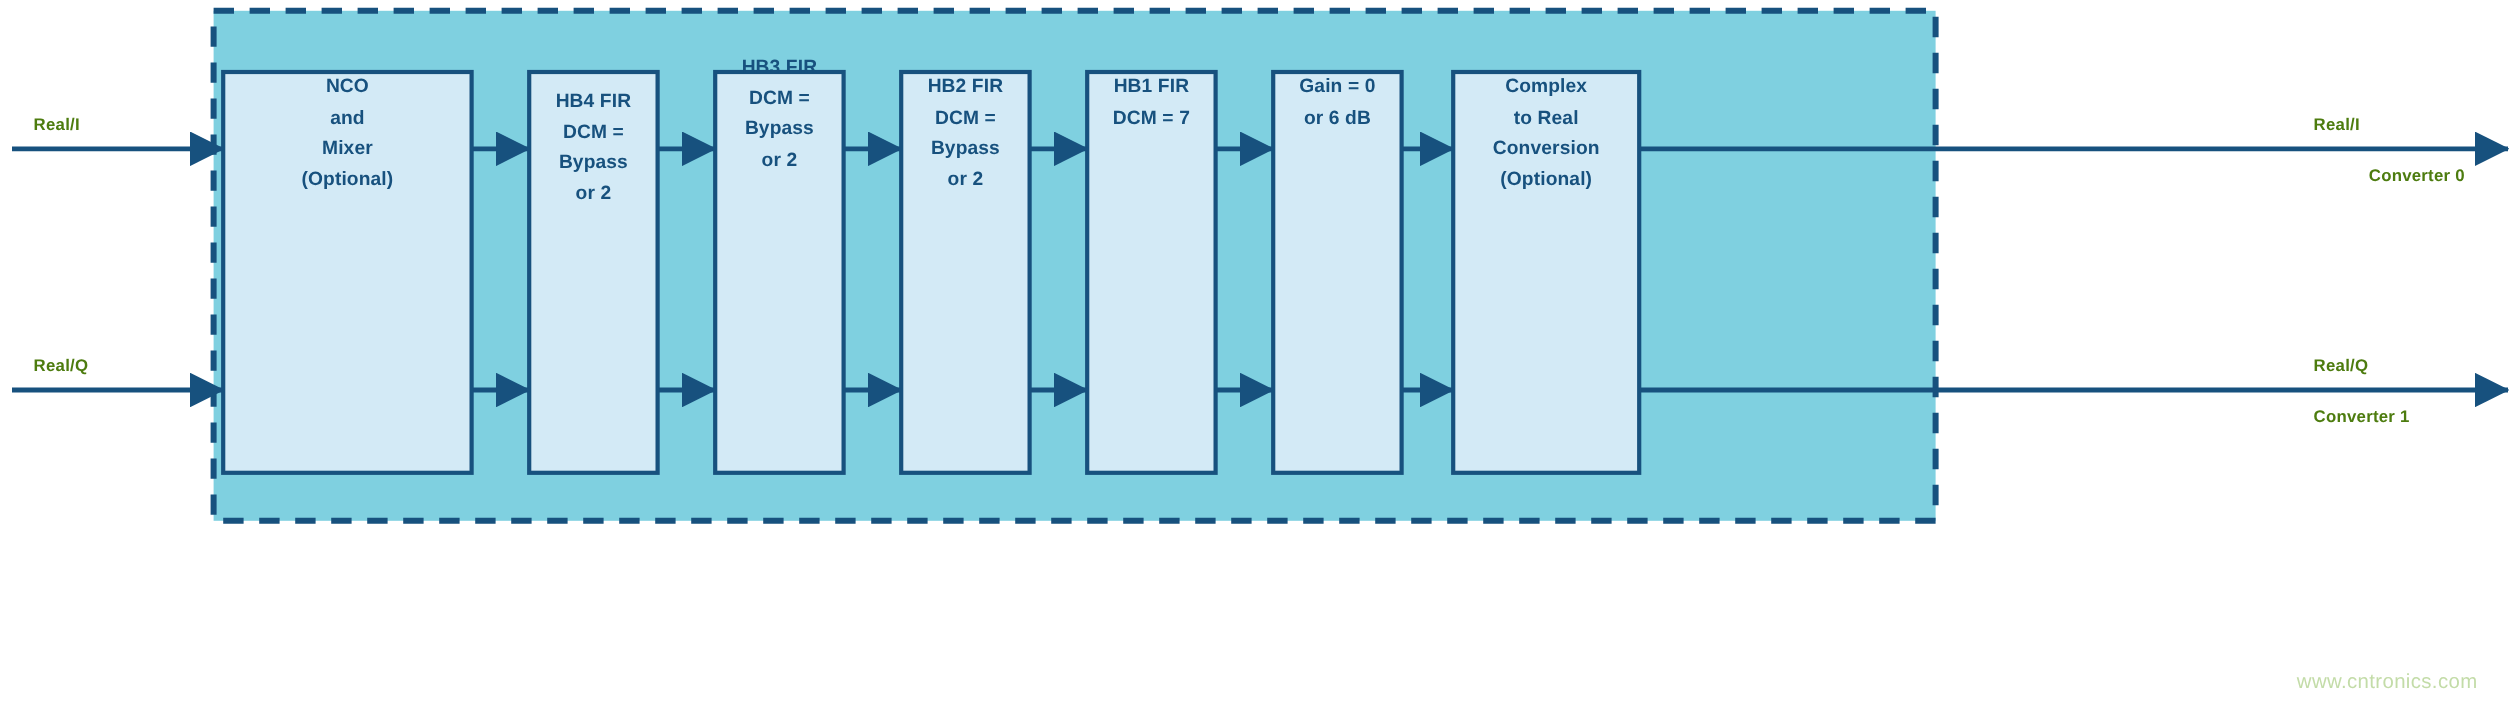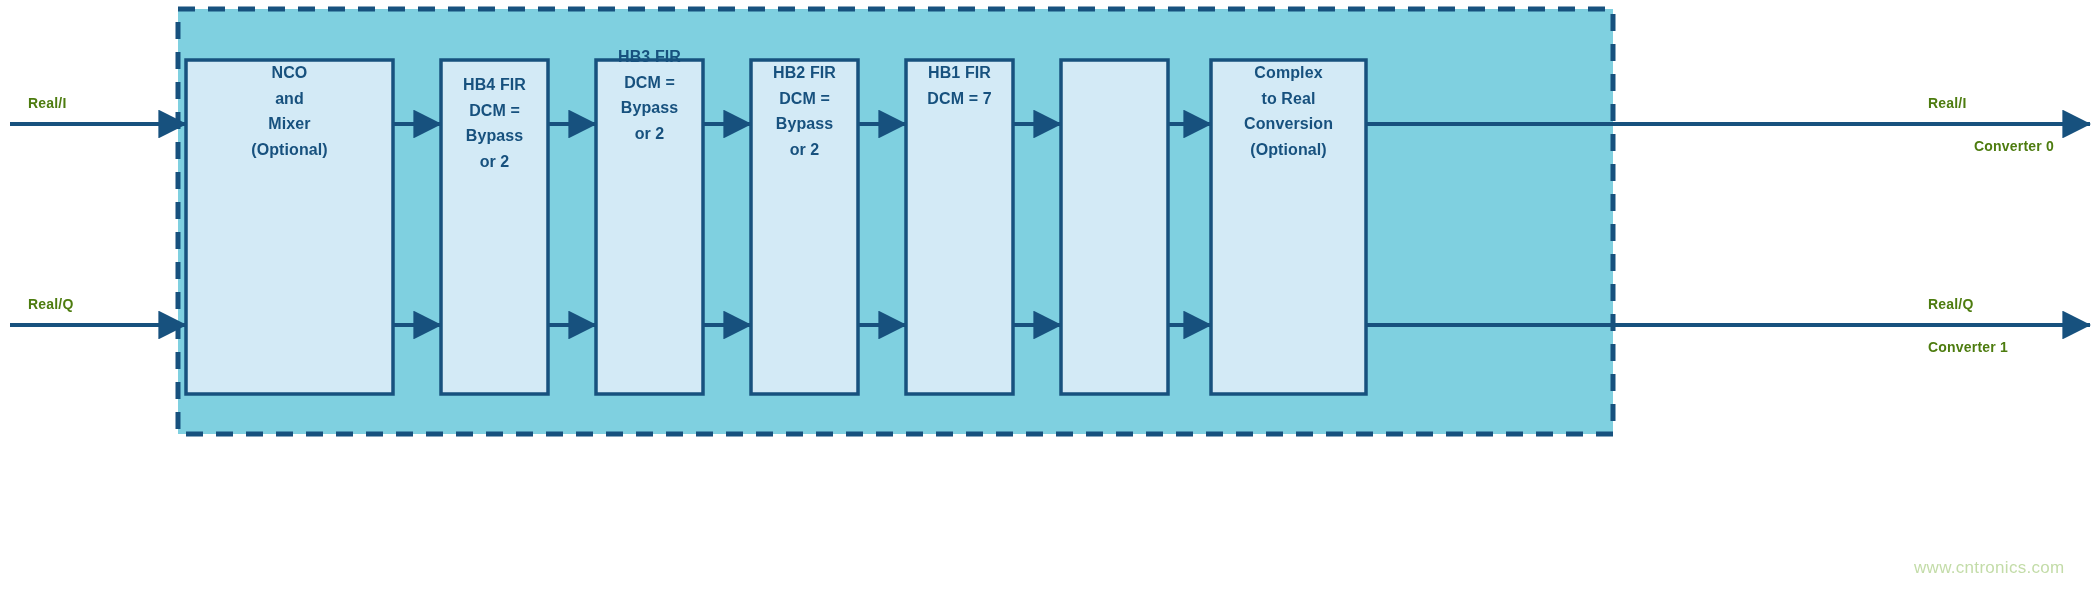--- a/index.html
+++ b/index.html
@@ -106,20 +106,24 @@
     <span>DCM =</span>
     <span>Bypass</span>
     <span>or 2</span>
   </div>
 
   <div class="blk-text" style="left:906px;top:60px;width:107px;height:334px;">
     <span>HB1 FIR</span>
     <span>DCM = 7</span>
   </div>
 
+  <div class="blk-text" style="left:1061px;top:60px;width:107px;height:334px;">
+    <span>Gain = 0</span>
+    <span>or 6 dB</span>
+  </div>
 
   <div class="blk-text" style="left:1211px;top:60px;width:155px;height:334px;">
     <span>Complex</span>
     <span>to Real</span>
     <span>Conversion</span>
     <span>(Optional)</span>
   </div>
 
   <div class="io-label" style="left:28px;top:95px;">Real/I</div>
 

